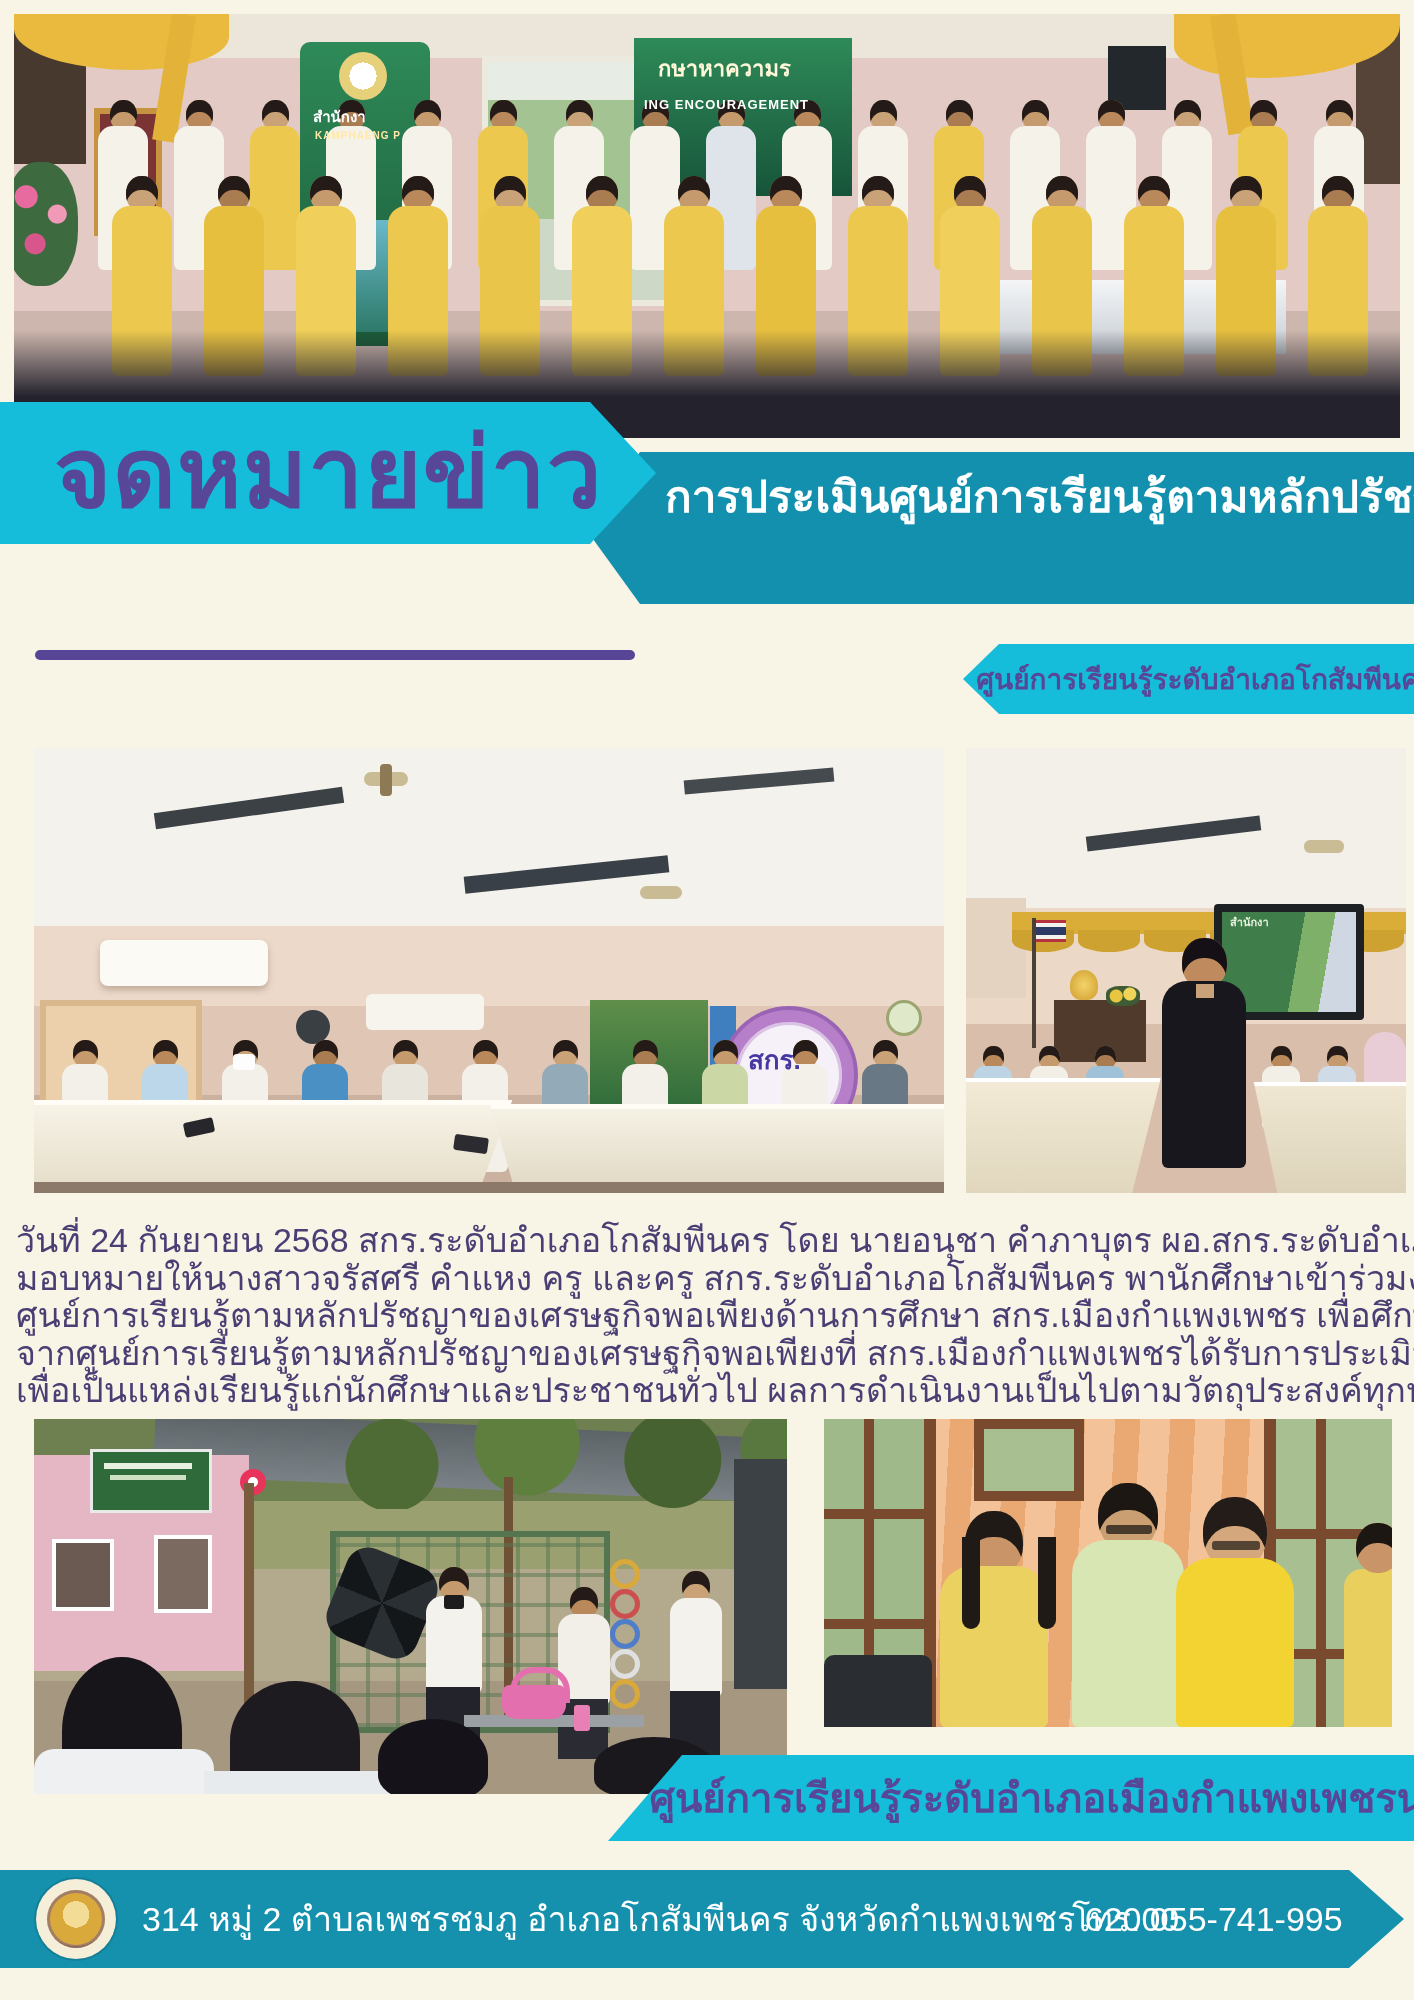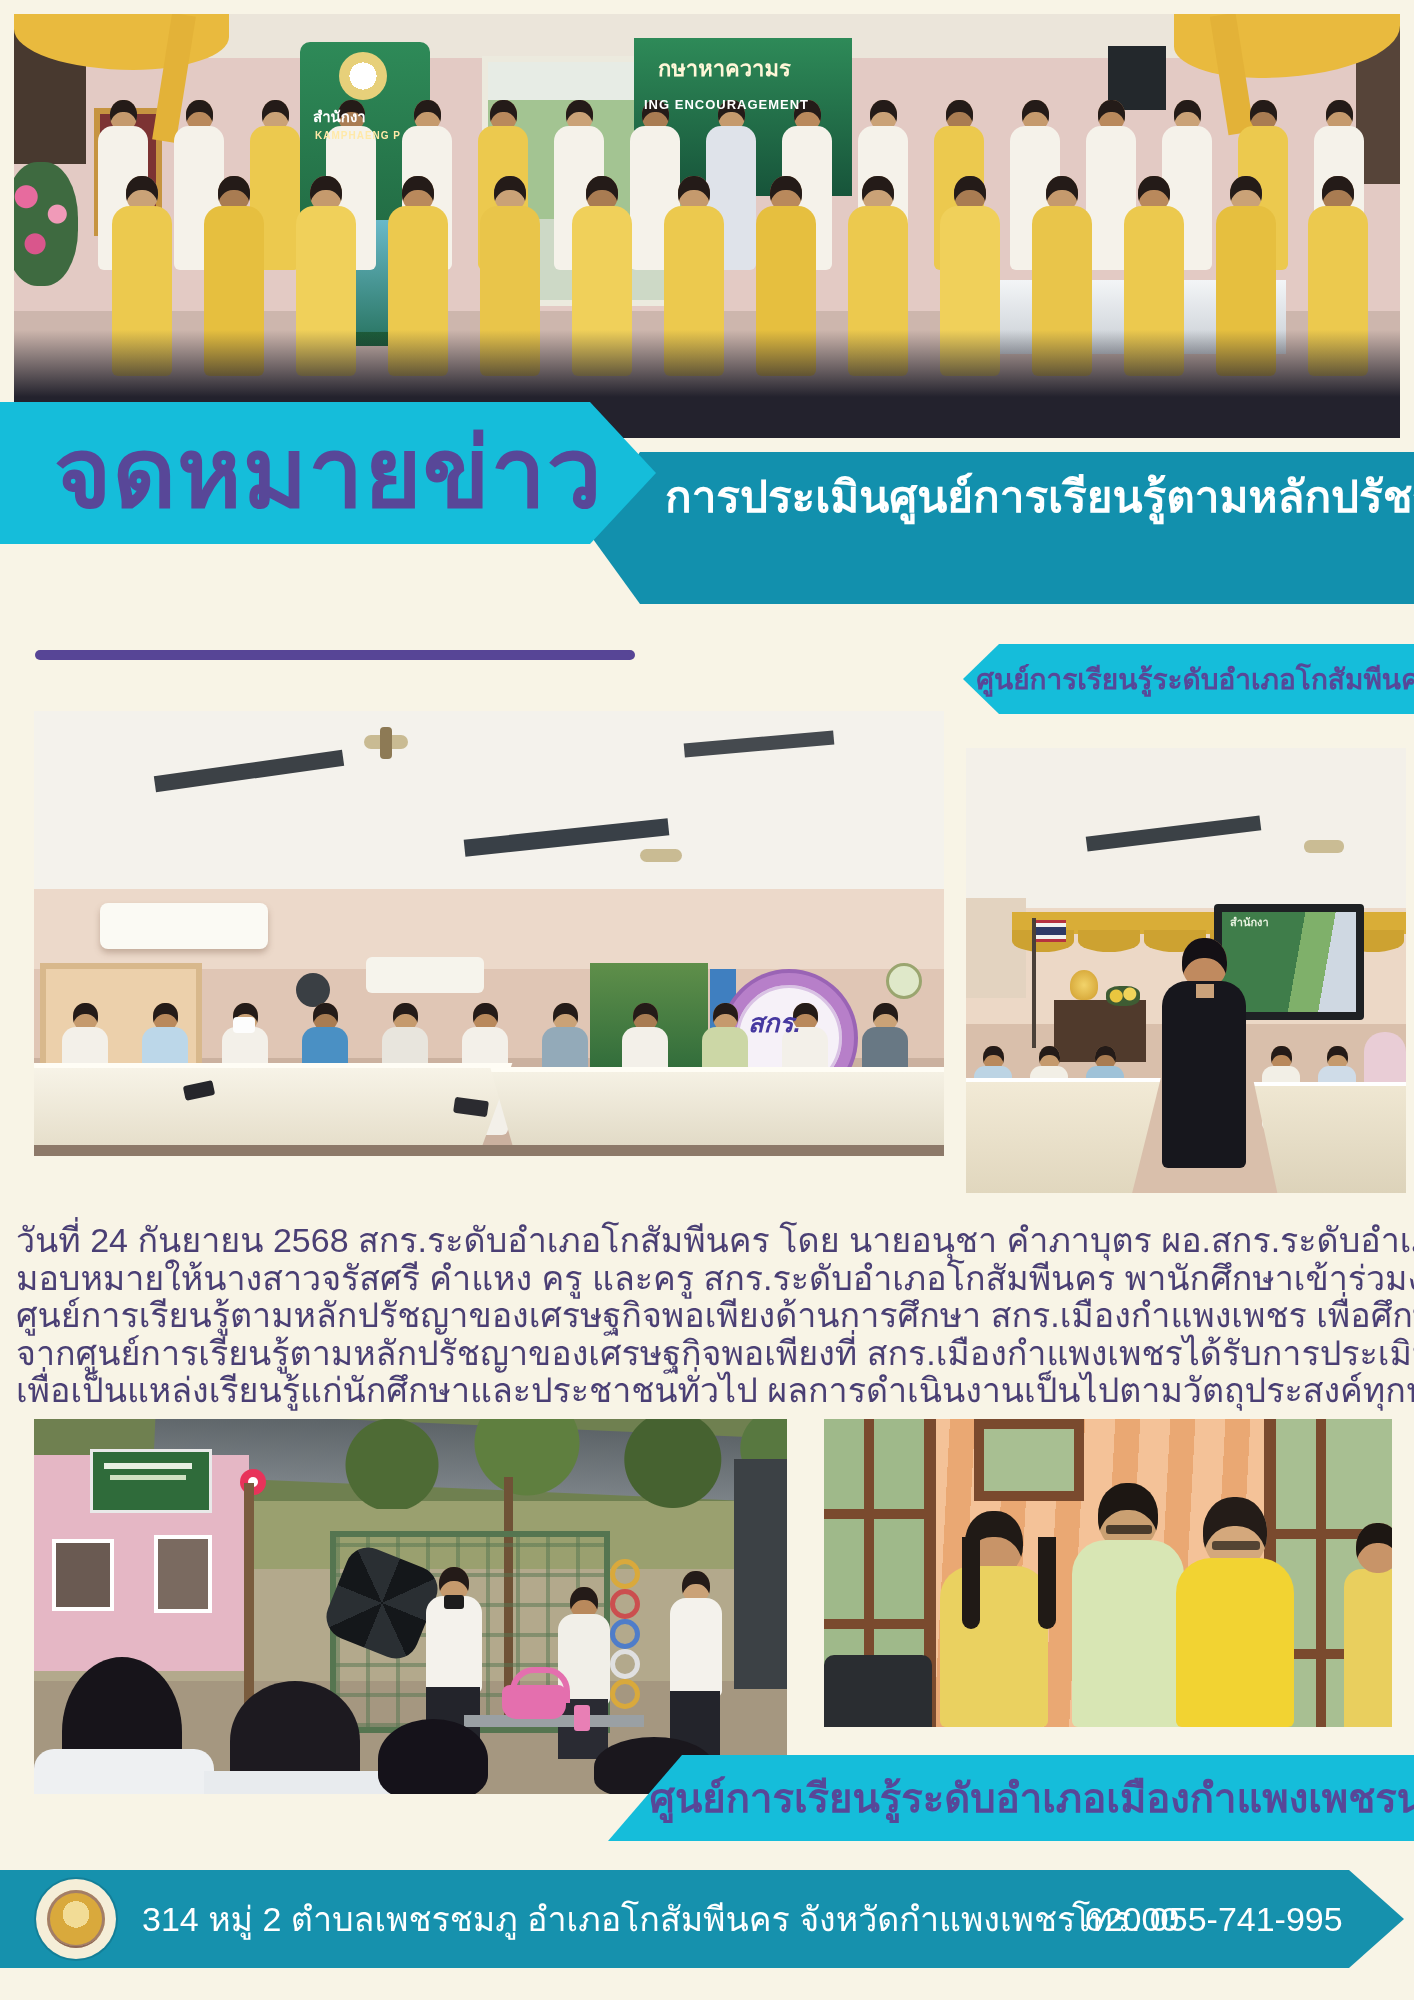--- a/index.html
+++ b/index.html
@@ -1,22 +1,22 @@
 <!DOCTYPE html>
 <html><head>
 <meta charset="utf-8">
 <style>
   html,body{margin:0;padding:0;background:#777;}
   .page{position:relative;width:1414px;height:2000px;background:#f8f4e6;overflow:hidden;
         font-family:"Liberation Sans",sans-serif;margin:0 auto;}
   .photo{position:absolute;overflow:hidden;background:#d8d2c6;}
   #ph-top{left:14px;top:14px;width:1386px;height:424px;
           background:linear-gradient(#ece6dd 0 10%,#e3cac4 10% 70%,#cdb6ad 70%);}
-  #ph-ml{left:34px;top:711px;width:910px;height:445px;
-         background:linear-gradient(#f4f2ec 0 40%,#ecd9ca 40% 58%,#e0c6b5 58% 78%,#cbb19f 78%);font-style:italic;}
+  #ph-ml{left:34px;top:748px;width:910px;height:445px;
+         background:linear-gradient(#f4f2ec 0 40%,#ecd9ca 40% 58%,#e0c6b5 58% 78%,#cbb19f 78%);}
   #ph-mr{left:966px;top:748px;width:440px;height:445px;
          background:linear-gradient(#f3f0e9 0 36%,#ecd8c6 36% 62%,#d9bfab 62%);}
   #ph-bl{left:34px;top:1419px;width:753px;height:375px;
          background:linear-gradient(#6f8050 0 22%,#9aa06f 22% 40%,#b3a98c 40% 70%,#a59780 70%);}
   #ph-br{left:824px;top:1419px;width:568px;height:308px;background:#e8b888;}
   .pl{position:absolute;z-index:6;font-weight:bold;line-height:1.15;white-space:nowrap;}
 
   .banner-main{position:absolute;left:0;top:402px;width:656px;height:142px;background:#15bdda;
     clip-path:polygon(0 0,590px 0,656px 71px,590px 142px,0 142px);z-index:3;
     display:flex;align-items:center;padding-left:54px;box-sizing:border-box;}

